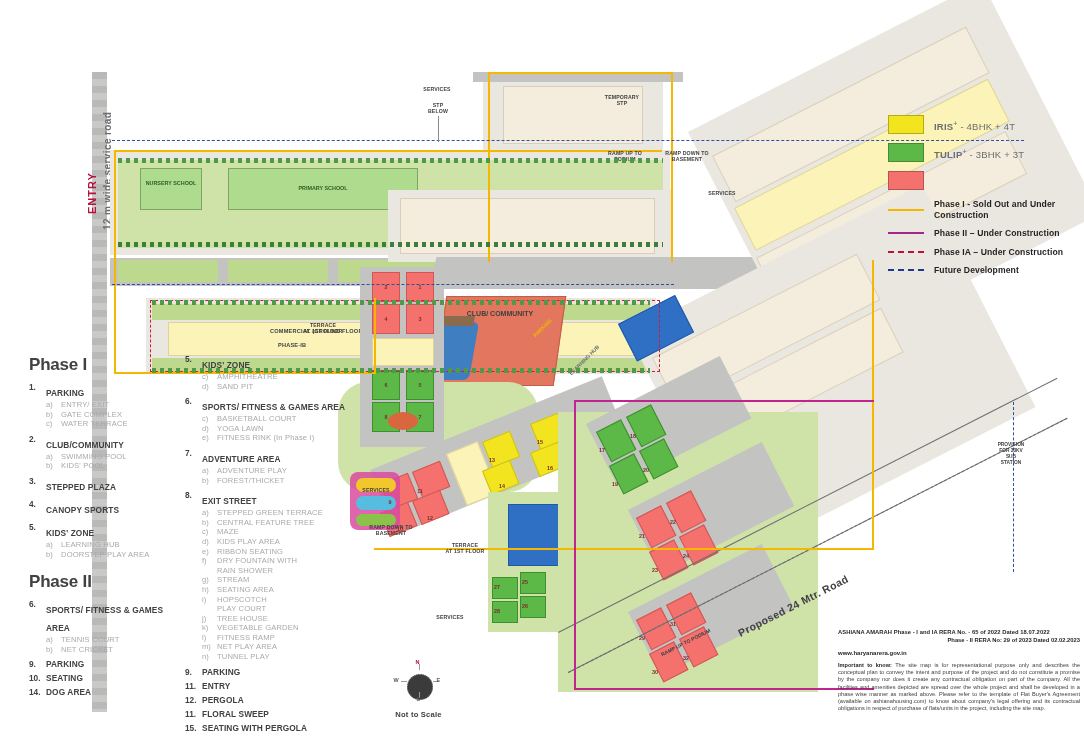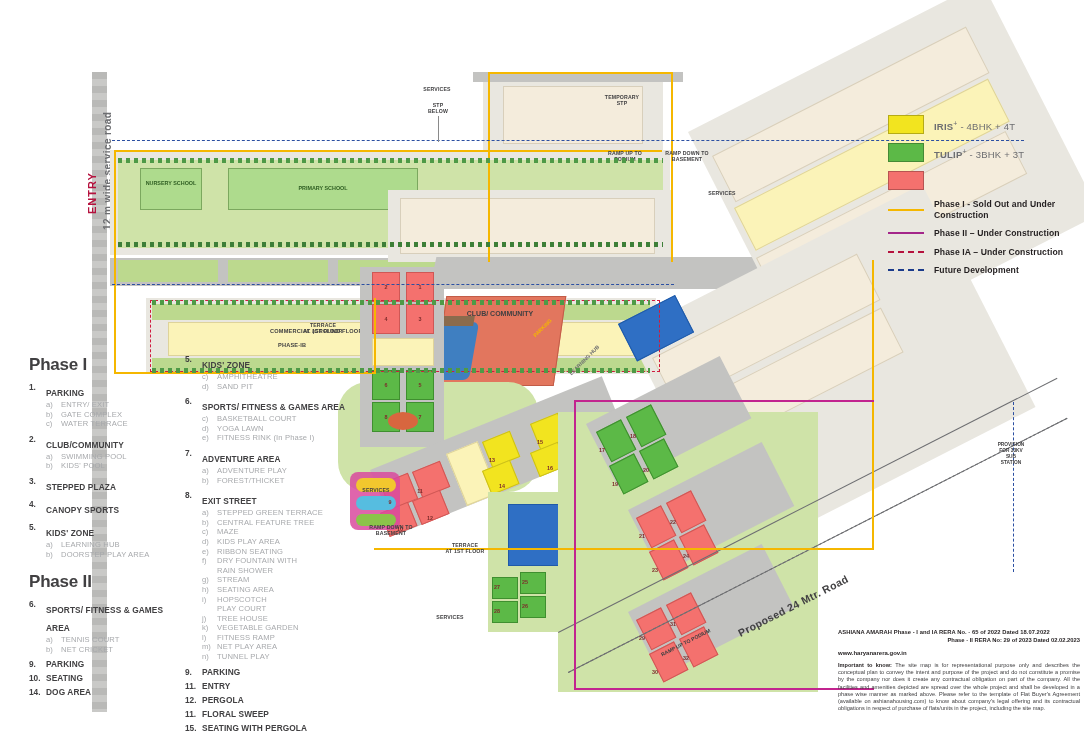--- a/index.html
+++ b/index.html
@@ -576,20 +576,34 @@
           <span class="fac-num">11.</span>
           <span class="fac-title">FLORAL SWEEP</span>
         </div>
         <div class="flat">
           <span class="fac-num">15.</span>
           <span class="fac-title">SEATING WITH PERGOLA</span>
         </div>
       </div>
   </div>
 
+  <div class="compass">
+    <div class="rose">
+      <span class="disc"></span>
+      <span class="tick tv"></span>
+      <span class="tick tvb"></span>
+      <span class="tick th"></span>
+      <span class="tick thr"></span>
+      <span class="lab n">N</span>
+      <span class="lab s">S</span>
+      <span class="lab e">E</span>
+      <span class="lab w">W</span>
+    </div>
+    <div class="nts">Not to Scale</div>
+  </div>
 
   <div class="rera">
     <div class="rera-l1">ASHIANA AMARAH Phase - I and IA RERA No. - 65 of 2022 Dated 18.07.2022</div>
     <div class="rera-l2">Phase - II RERA No: 29 of 2023 Dated 02.02.2023</div>
     <div class="rera-web">www.haryanarera.gov.in</div>
     <div class="disc"><b>Important to know:</b><span> The site map is for representational purpose only and describes the conceptual plan to convey the intent and purpose of the project and do not constitute a promise by the company nor does it create any contractual obligation on part of the company. All the facilities and amenities depicted are spread over the whole project and shall be developed in a phase wise manner as marked above. Please refer to the template of Flat Buyer's Agreement (available on ashianahousing.com) to know about company's legal offering and its contractual obligations in respect of purchase of flats/units in the project, including the site map.</span></div>
   </div>
 
 </div>
 

